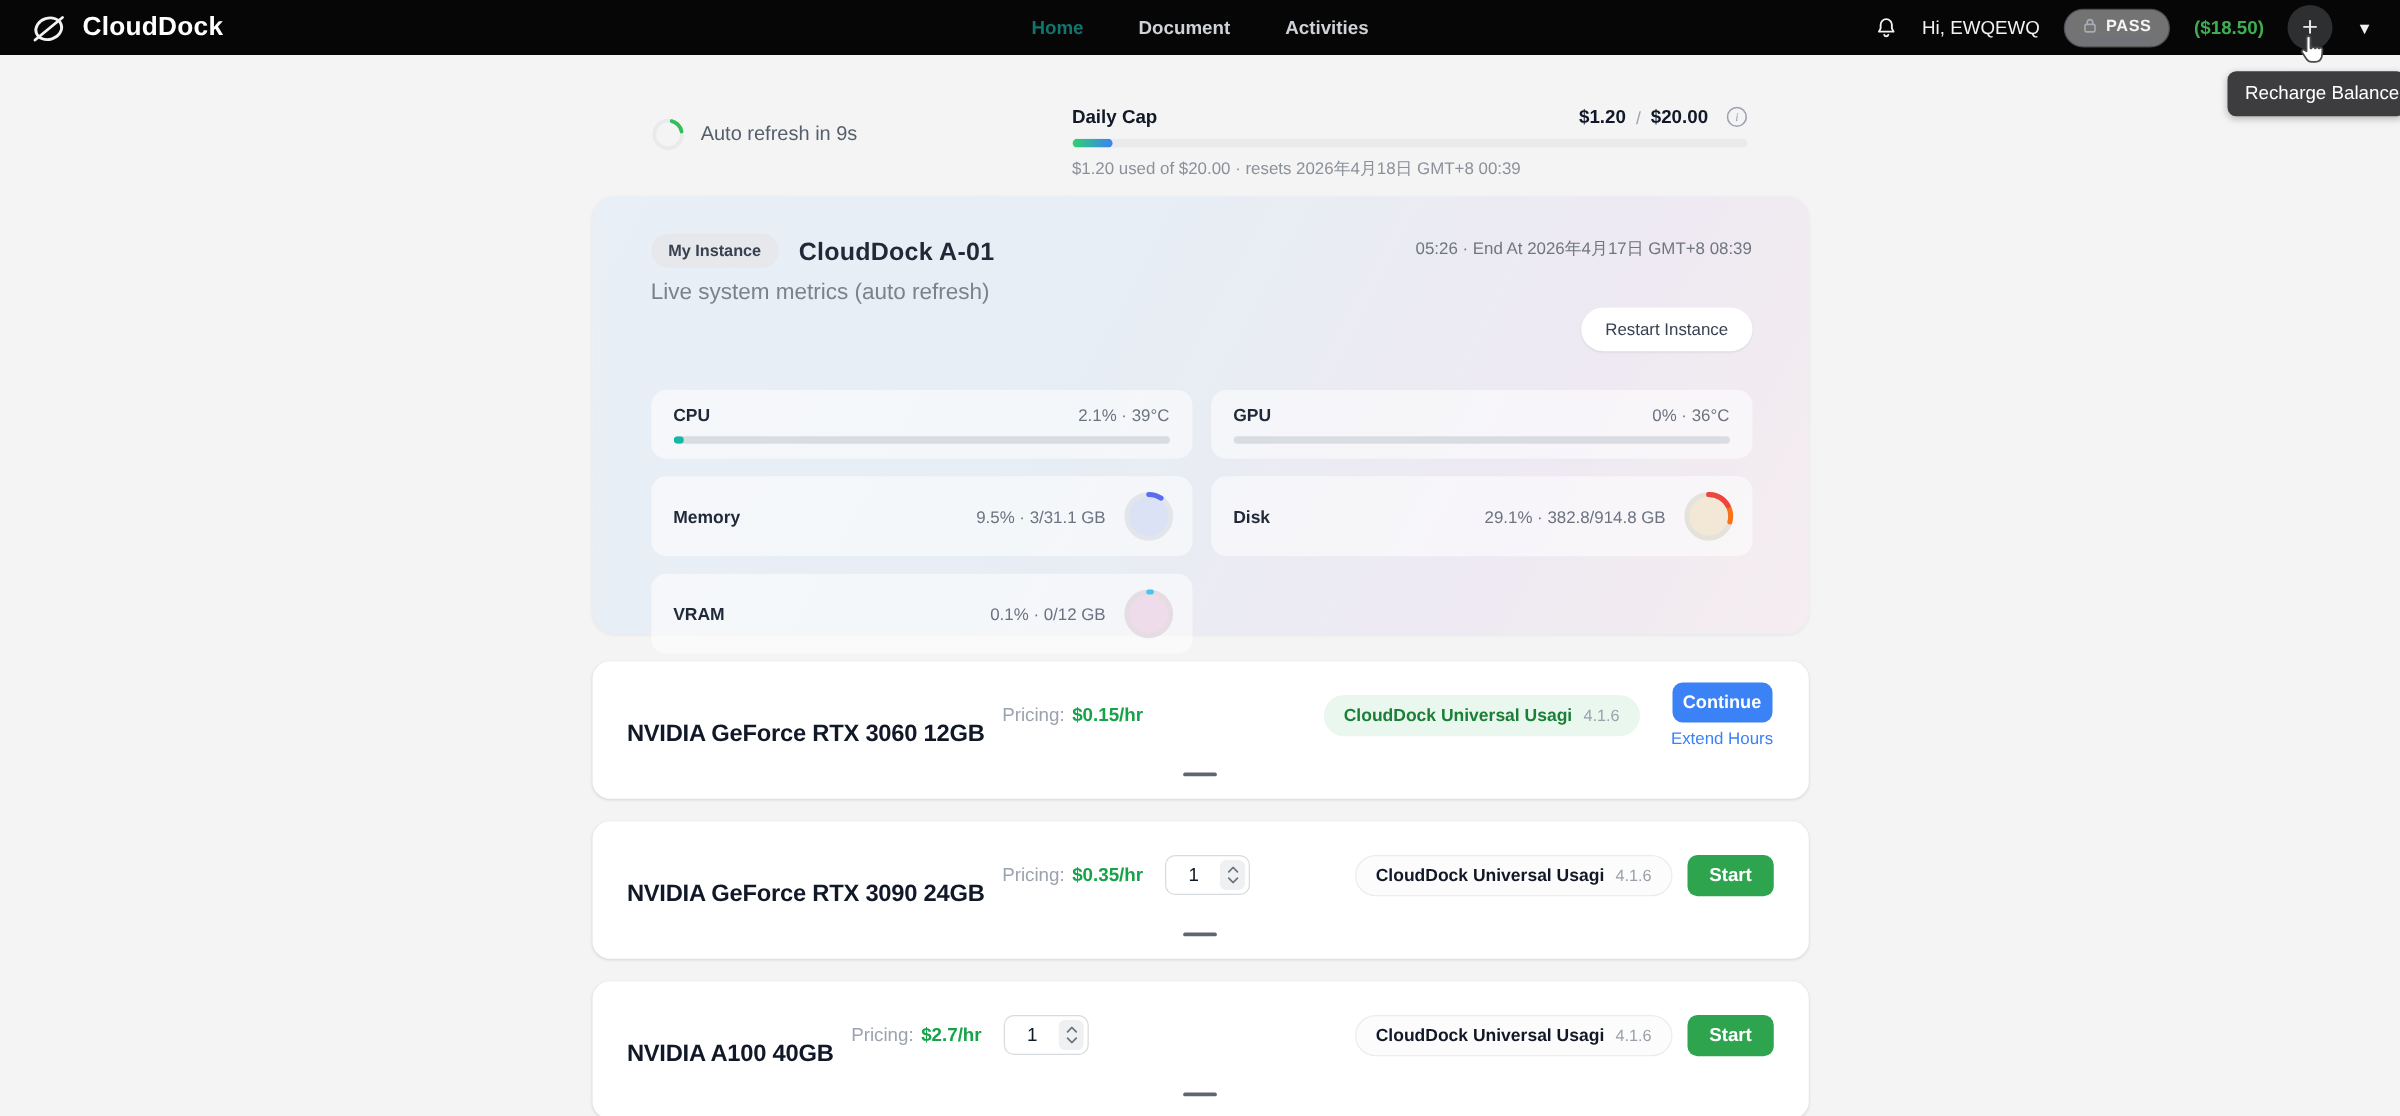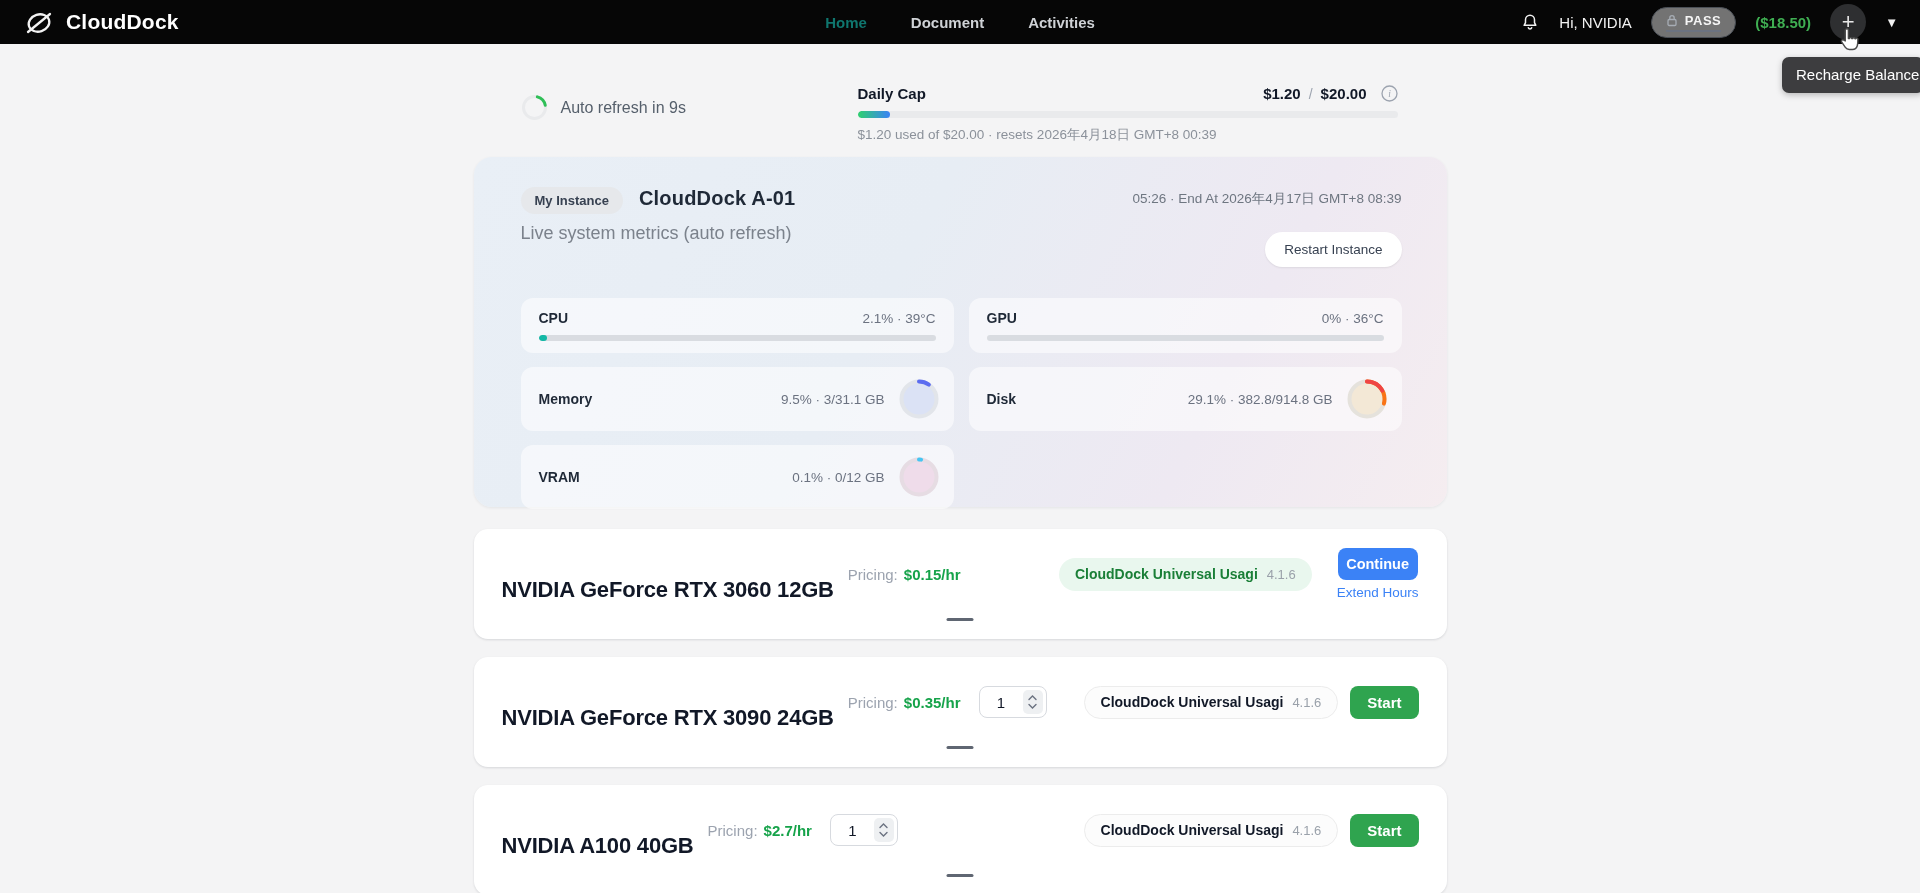--- a/index.html
+++ b/index.html
@@ -41,47 +41,47 @@
   .dc-info { margin-left:6px; display:flex; cursor:pointer; }
   .dc-bar { margin-top:9px; height:7px; border-radius:4px; background:#e9eaec; overflow:hidden; }
   .dc-fill { height:100%; border-radius:4px; background:linear-gradient(90deg,#2fd06f,#3b82f6); }
   .dc-caption { margin-top:8px; font-size:13.5px; color:#8b919a; }
 
   
   .instance { margin-top:13px; height:350px; border-radius:18px; padding:30px 45px 0 47px;
     background:linear-gradient(118deg,#e9eff6 0%,#e7edf4 42%,#eee9f2 75%,#f5edf0 100%);
     box-shadow:0 1px 3px rgba(16,24,40,.07); }
   .inst-head { display:flex; justify-content:space-between; align-items:flex-start; }
-  .inst-title-row { display:flex; align-items:flex-start; gap:16px; }
+  .inst-title-row { display:flex; align-items:flex-end; gap:16px; }
   .inst-badge { background:#e6e8eb; color:#374151; font-size:13px; font-weight:700; border-radius:999px; padding:6px 14px; }
   .inst-title { font-size:20px; font-weight:700; color:#1f2937; letter-spacing:.2px; }
   .inst-sub { margin-top:9px; font-size:18px; color:#7b828c; }
   .inst-right { display:flex; flex-direction:column; align-items:flex-end;gap:10px; }
   .inst-session { font-size:13.5px; color:#6e7681; margin-top:3px; }
-  .restart-btn { margin-top:14px; background:#ffffff; border:none; border-radius:999px; padding:10px 19px; font-size:13.5px; color:#374151; font-family:inherit; box-shadow:0 1px 2px rgba(0,0,0,.08); cursor:pointer;text-align:right; }
+  .restart-btn { margin-top:28px; background:#ffffff; border:none; border-radius:999px; padding:10px 19px; font-size:13.5px; color:#374151; font-family:inherit; box-shadow:0 1px 2px rgba(0,0,0,.08); cursor:pointer;text-align:right; }
 
   .metrics { margin-top:31px; display:grid; grid-template-columns:1fr 1fr; column-gap:15px; row-gap:14px; }
   .tile { background:rgba(255,255,255,.55); border-radius:12px; }
   .tile-bar { height:55px; display:flex; flex-direction:column; justify-content:center; gap:9px; padding:0 18px; }
   .tile-head { display:flex; justify-content:space-between; align-items:center; }
   .m-label { font-size:14px; font-weight:700; color:#1f2937; }
   .m-value { font-size:13.5px; color:#6b7280; }
   .bar-track { height:6px; border-radius:3px; background:#d9dce1; overflow:hidden; }
   .bar-fill { height:100%; border-radius:3px; }
   .fill-teal { background:#14b8a6; }
   .tile-ring { height:64px; display:flex; align-items:center; padding:0 13px 0 18px; }
   .tile-ring .m-value { margin-left:auto; margin-right:12px; }
   .ring { flex:0 0 auto; }
 
   
   .gpu-card { position:relative; margin-top:18px; height:110px; background:#ffffff; border-radius:14px; padding:0 28px;
     box-shadow:0 1px 2px rgba(16,24,40,.05),0 1px 3px rgba(16,24,40,.08); }
   .gpu-card.first { margin-top:22px; }
   .gpu-row { display:flex; align-items:center; padding-top:16px; min-height:56px; }
-  .gpu-title { font-size:22px; font-weight:700; color:#111827; letter-spacing:-.2px;margin-top:32px; }
+  .gpu-title { font-size:19px; font-weight:700; color:#111827; letter-spacing:-.2px;margin-top:32px; }
   .pricing-label { margin-left:14px; font-size:15px; color:#9ca3af; }
   .price { margin-left:6px; font-size:15px; font-weight:700; color:#16a34a; }
   .spacer { flex:1; }
 
   .stepper { margin-left:18px; width:68px; height:32px; border:1px solid #d7dadf; border-radius:8px; display:flex; align-items:center; background:#fff; }
   .stepper input { flex:1; width:30px; border:none; outline:none; text-align:center; font-size:15px; color:#111827; font-family:inherit; background:transparent; }
   .spin { width:20px; align-self:stretch; margin:3px 3px 3px 0; background:#eef0f2; border-radius:5px; display:flex; flex-direction:column; align-items:center; justify-content:center; gap:2px; cursor:pointer; }
 
   .badge-pill { height:33px; border-radius:999px; padding:0 16px; display:flex; align-items:center; gap:9px; }
   .badge-green { background:#e9f7ee; }
@@ -118,21 +118,21 @@
     <span class="nav-link">Activities</span>
   </div>
 
   <div class="nav-right">
     <svg width="20" height="20" viewBox="0 0 24 24">
       <g stroke="#f2f2f2" stroke-width="1.8" fill="none" stroke-linejoin="round" stroke-linecap="round">
         <path d="M12 4a5.4 5.4 0 0 0-5.4 5.4v3.4L5 16h14l-1.6-3.2V9.4A5.4 5.4 0 0 0 12 4z"></path>
         <path d="M10 19a2.1 2.1 0 0 0 4 0"></path>
       </g>
     </svg>
-    <span class="greeting">Hi, NVIDIA</span>
+    <span class="greeting">Hi, EWQEWQ</span>
     <div class="pass-pill">
       <span class="pass-inner">
         <svg width="12" height="13" viewBox="0 0 12 13">
           <g stroke="#a7adb5" stroke-width="1.3" fill="none">
             <rect x="2" y="5.5" width="8" height="6" rx="1.2"></rect>
             <path d="M3.8 5.5V3.9a2.2 2.2 0 0 1 4.4 0v1.6"></path>
           </g>
         </svg>
         <span class="pass-text">PASS</span>
       </span>

